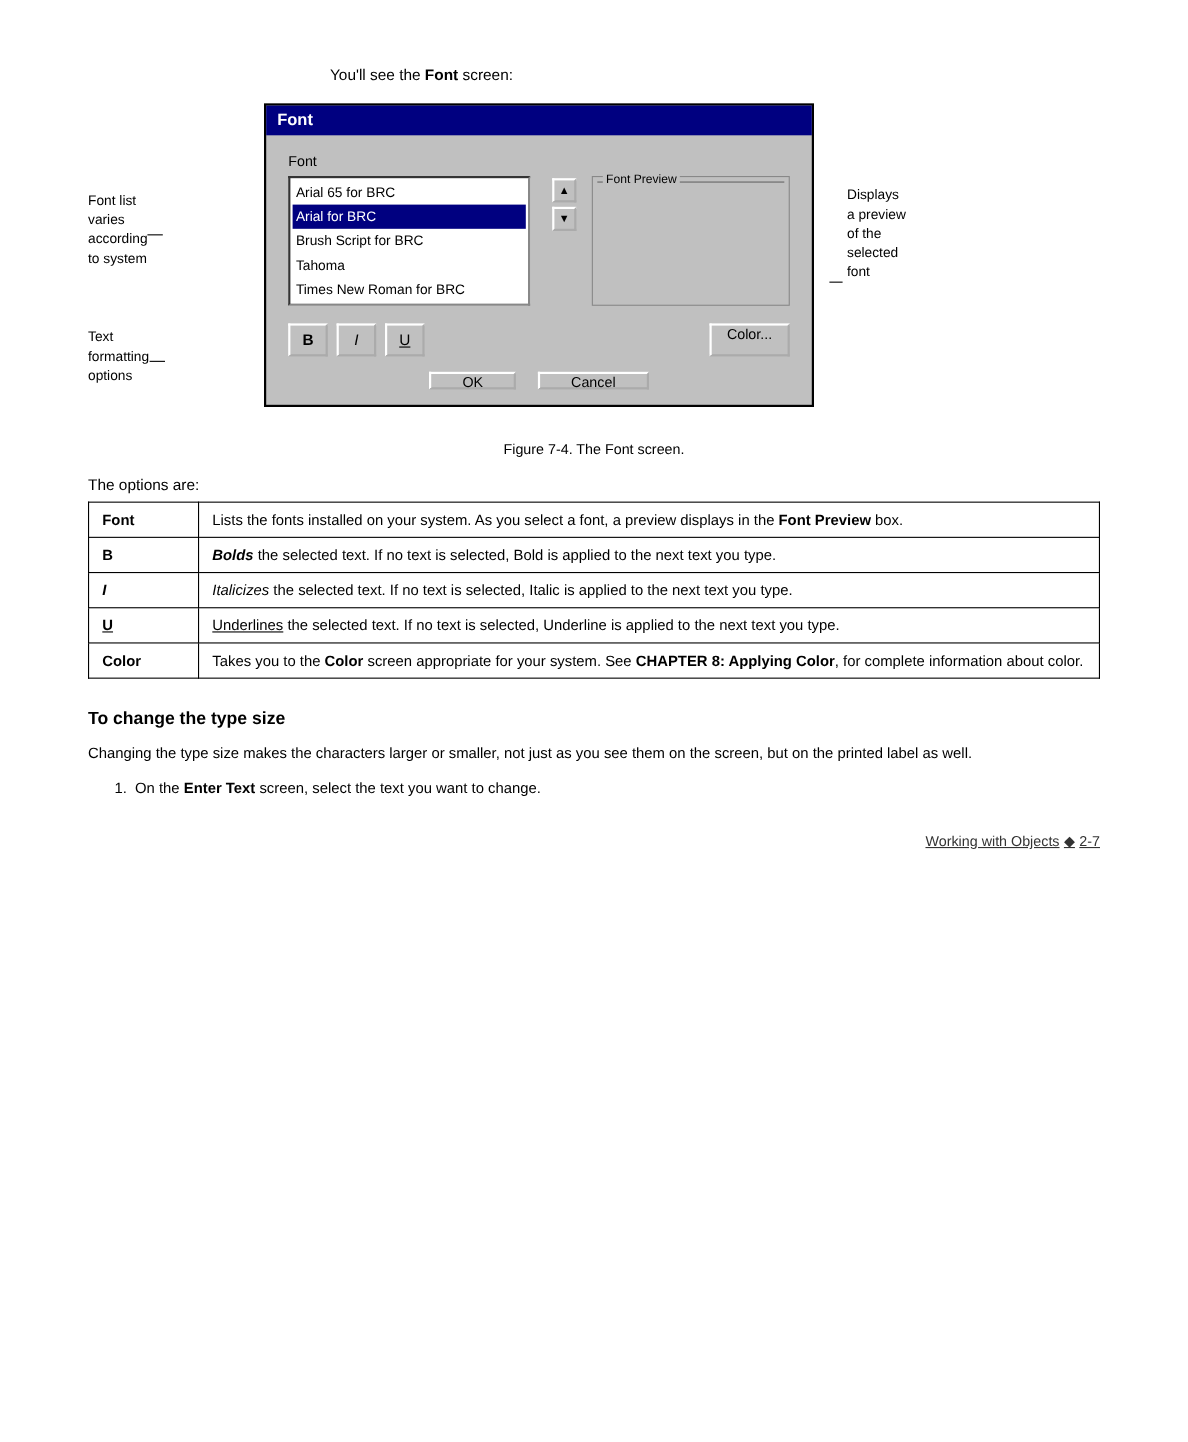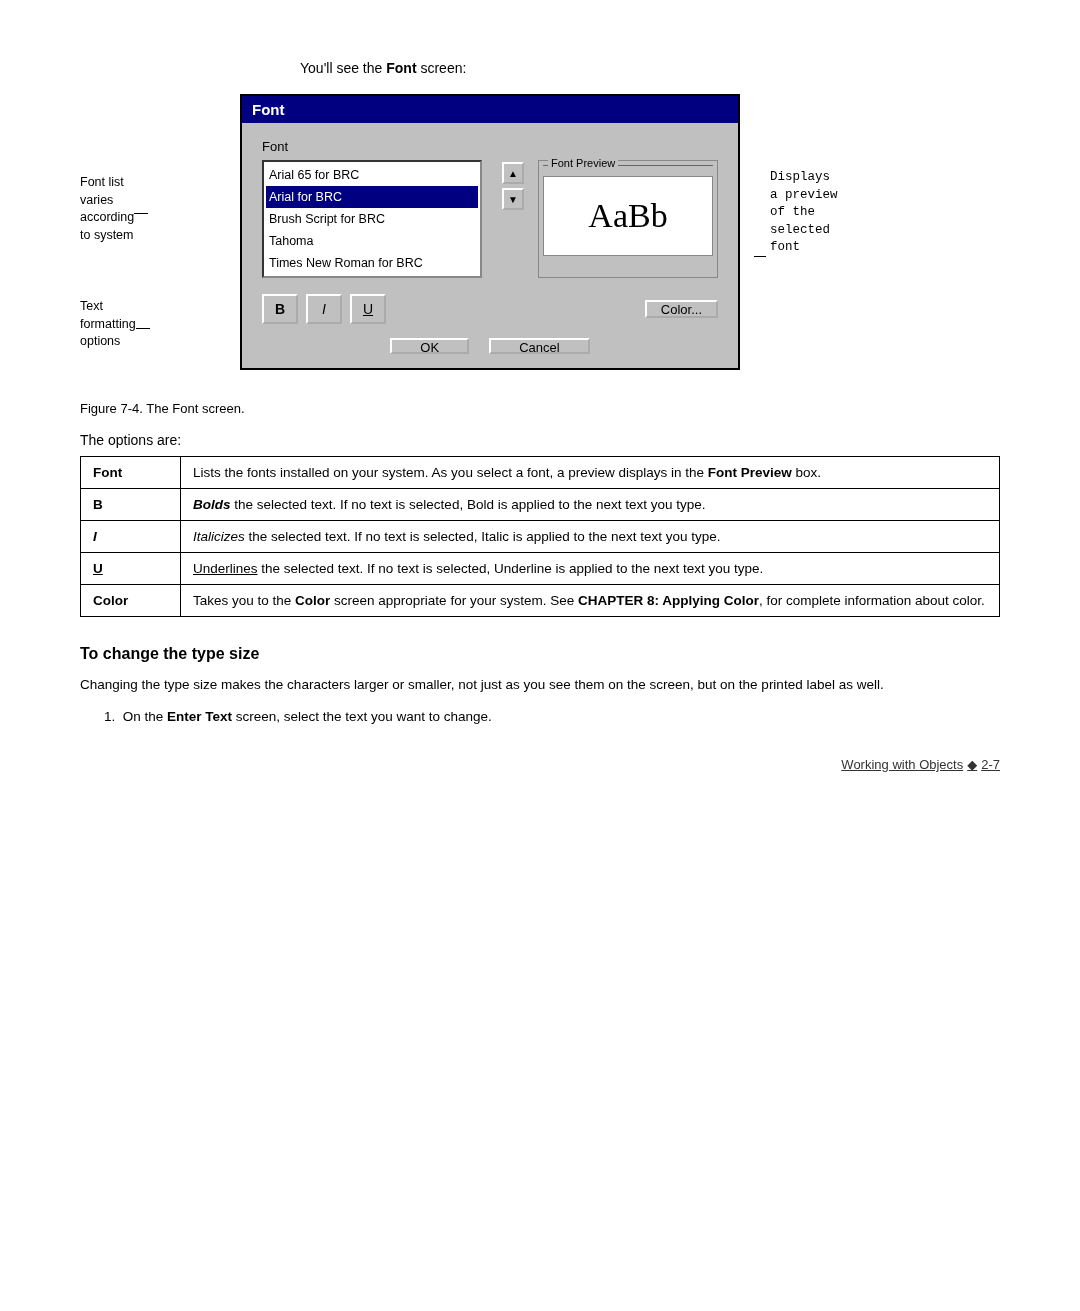--- a/index.html
+++ b/index.html
@@ -168,21 +168,21 @@
       justify-content: center;
       cursor: pointer;
       font-size: 14px;
     }
 
     .format-btn.bold { font-weight: bold; }
     .format-btn.italic { font-style: italic; }
     .format-btn.underline { text-decoration: underline; }
 
     .color-btn {
-      height: 18px;
+      height: 30px;
       padding: 0 14px;
       background: #c0c0c0;
       border: 2px outset #fff;
       cursor: pointer;
       font-size: 13px;
       margin-left: auto;
     }
 
     .dialog-bottom-row {
       display: flex;
@@ -194,20 +194,21 @@
       height: 16px;
       padding: 0 28px;
       background: #c0c0c0;
       border: 2px outset #fff;
       cursor: pointer;
       font-size: 13px;
     }
 
     
     .figure-caption {
+      text-align: center;
       font-size: 13px;
       margin-top: 10px;
       margin-bottom: 16px;
     }
 
     
     .options-intro {
       font-size: 14px;
       margin-bottom: 8px;
       margin-left: 0;
@@ -319,25 +320,20 @@
           <div class="scroll-buttons">
             <div class="scroll-btn">▲</div>
             <div class="scroll-btn">▼</div>
           </div>
         </div>
 
         <div class="preview-box">
           <div style="border-top: 1px solid #666; position: relative; margin-bottom: 6px;">
             <span style="position: absolute; top: -9px; left: 5px; background: #c0c0c0; padding: 0 3px; font-size: 11px;">Font Preview</span>
           </div>
-          <div style="margin-top: 10px;">
-            <div class="preview-inner">
-              <span>AaBb</span>
-            </div>
-          </div>
         </div>
       </div>
 
       <div class="format-row">
         <div class="format-btn bold">
           <span>B</span>
         </div>
         <div class="format-btn italic">
           <span>I</span>
         </div>
@@ -354,21 +350,21 @@
           <span>OK</span>
         </button>
         <button class="dialog-btn">
           <span>Cancel</span>
         </button>
       </div>
     </div>
   </div>
 
   <div class="right-annotations">
-    <div style="display:flex; align-items:flex-end;font-family:Liberation Mono, monospace;">
+    <div style="display:flex; align-items:flex-end;">
       <div class="horiz-line" style="width:12px; margin-top:8px; margin-right:4px;"></div>
       <div class="annotation-text">
         Displays<br>a preview<br>of the<br>selected<br>font
       </div>
     </div>
   </div>
 
 </div>
 
 <p class="figure-caption">Figure 7-4. The Font screen.</p>

